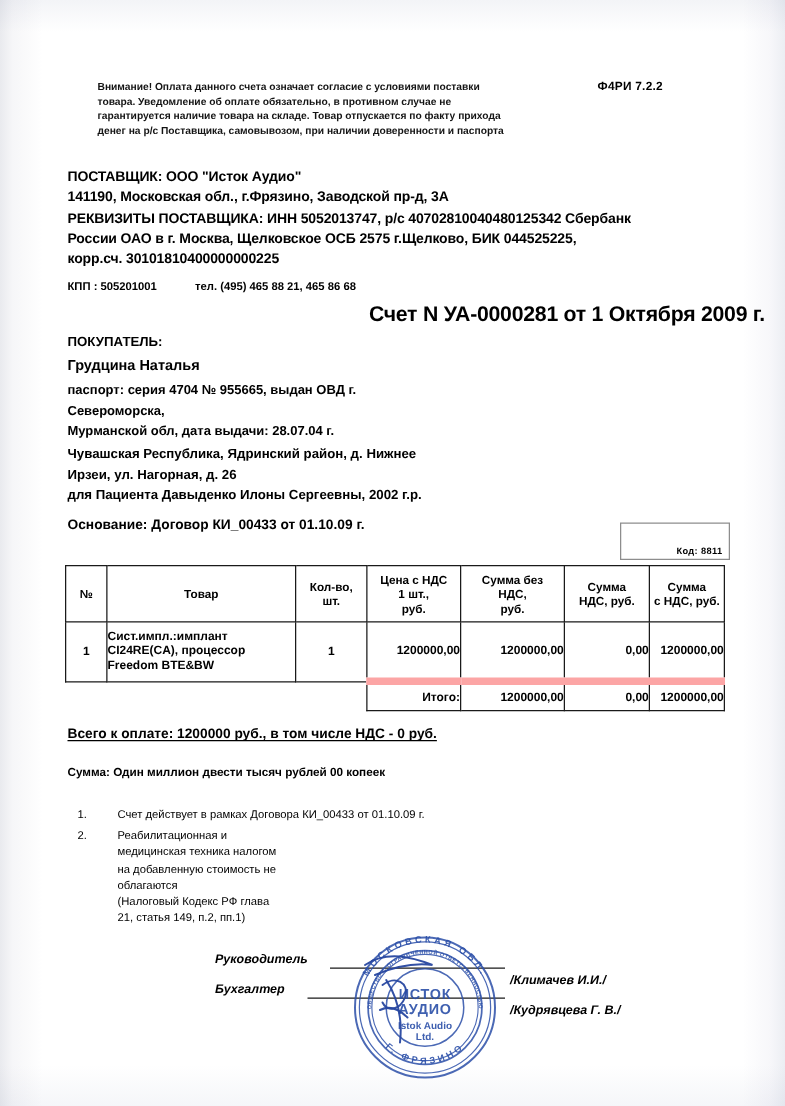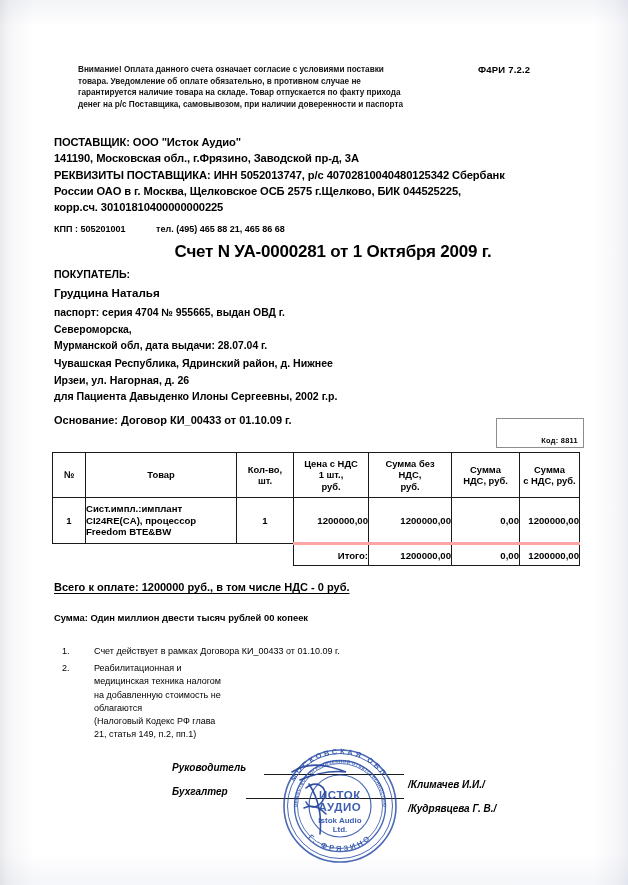--- a/index.html
+++ b/index.html
@@ -44,21 +44,21 @@
     font-size:9px;font-weight:bold;
   }
   #phone{
     position:absolute;left:156px;top:224px;
     font-size:9px;font-weight:bold;
   }
 
   
   #title{
     position:absolute;left:0;top:242px;width:612px;
-    text-align:center;padding-left:54px;box-sizing:border-box;
+    text-align:right;padding-left:54px;box-sizing:border-box;
     font-size:17px;font-weight:bold;letter-spacing:-.2px;
   }
 
   
   #buyer-label{position:absolute;left:54px;top:268px;font-size:10.6px;font-weight:bold;}
   #buyer-name{position:absolute;left:54px;top:286px;font-size:11.6px;font-weight:bold;}
   #buyer-doc{
     position:absolute;left:54px;top:305px;width:500px;
     font-size:10.4px;line-height:16.5px;font-weight:bold;
   }
@@ -103,21 +103,21 @@
   #tbl .c-vat{width:67px;}
   #tbl .c-sumv{width:auto;}
   #tbl tbody td{height:44px;font-size:9.6px;}
   .cell-num{text-align:center;}
   .cell-item{
     text-align:left;padding:3px 0 3px 5px;line-height:11.6px;
     font-size:9.2px;vertical-align:middle;
   }
   .cell-qty{text-align:center;}
   .num{text-align:right;padding-right:4px;}
-  #tbl tr.total td{height:20px;border-top:3px solid #fca5a5;}
+  #tbl tr.total td{height:20px;border-top:6px solid #fca5a5;}
   .total .lbl{text-align:right;padding-right:5px;font-size:10px;}
   .total .num{font-size:9.8px;}
   .noborder{border:0 !important;border-left:0 !important;}
 
   
   #grand{
     position:absolute;left:54px;top:581px;
     font-size:11px;font-weight:bold;
     text-decoration:underline;text-underline-offset:2px;
   }

